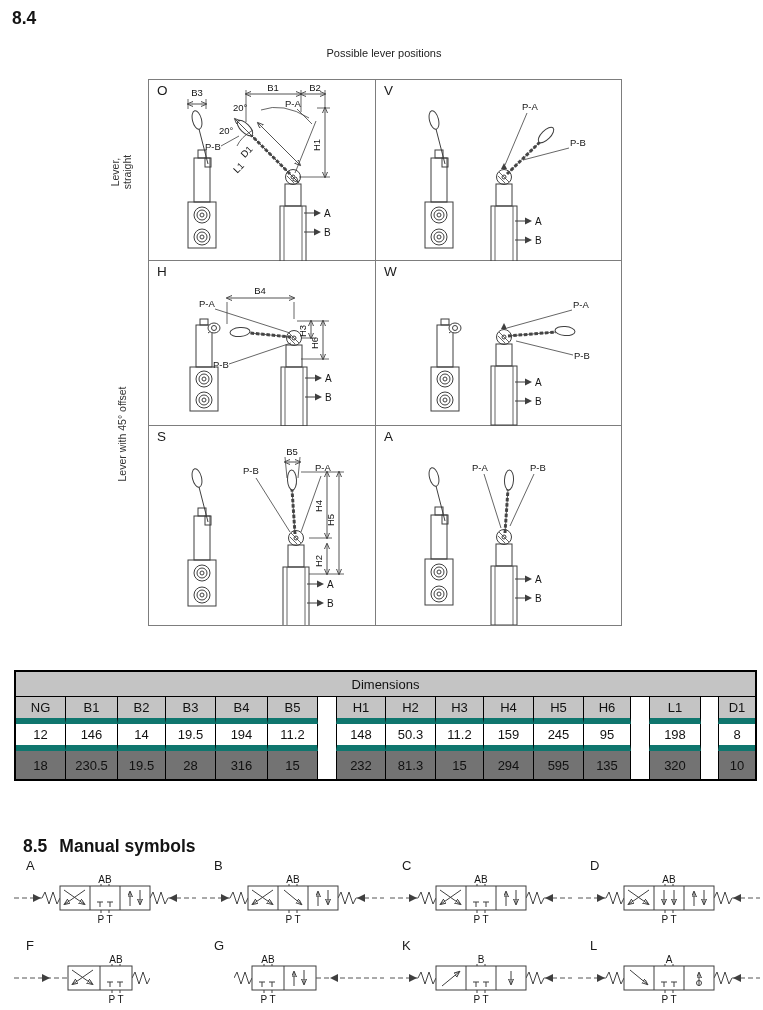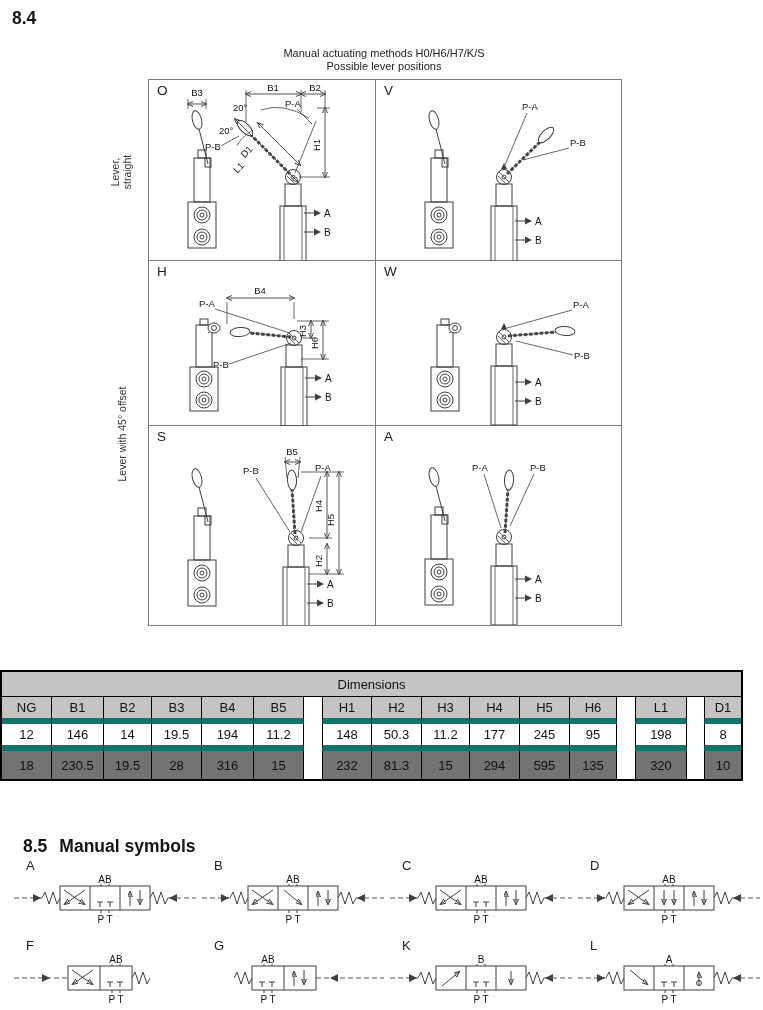--- a/index.html
+++ b/index.html
@@ -25,21 +25,21 @@
   svg line, svg rect, svg circle, svg ellipse, svg path, svg polyline {
     stroke:#3f3f3f; fill:none; stroke-width:1; }
   svg polygon { fill:#3f3f3f; stroke:none; }
   svg text { fill:#141414; stroke:none; font-size:9.5px; font-family:"Liberation Sans",sans-serif; }
   .dim { stroke-width:0.9; }
   .thin { stroke-width:0.8; }
   .shaft { stroke:#4a4a4a; stroke-width:3; stroke-dasharray:3.5 1.8; }
   .knob { fill:#fff; }
   .portA { font-size:10px; }
   
-  #dimtable { position:absolute; left:0; top:670px; width:743px;
+  #dimtable { position:absolute; left:14px; top:670px; width:743px;
     display:grid; border:2px solid #000; background:#fff; box-sizing:border-box;
     grid-template-columns:50px 52px 48px 50px 52px 50px 18px 50px 50px 48px 50px 50px 47px 18px 52px 17px 37px;
     grid-template-rows:25px 27px 27px 28px; font-size:13px; }
   .t-title { grid-column:1 / -1; background:#c4c4c4; border-bottom:1px solid #000;
     display:flex; align-items:center; justify-content:center; }
   .tc { display:flex; align-items:center; justify-content:center;
     border-right:1px solid #000; border-bottom:6px solid #0f766e; }
   .tc.noR { border-right:none; }
   .tc.noB { border-bottom:none; }
   .tc.bL { border-left:1px solid #000; }
@@ -139,21 +139,20 @@
         <circle cx="15" cy="17" r="2.5"></circle>
       </symbol>
     </defs>
   </svg>
 
   <div class="heading" style="top:8px;">
     <span>8.4</span>
   </div>
 
   <div class="caption" style="top:47px;">
-    <div>Manual actuating methods H0/H6/H7/K/S</div>
     <div>Possible lever positions</div>
   </div>
 
   <div class="vlabel" style="left:76px; top:160px; width:90px;">Lever,
 straight</div>
   <div class="vlabel" style="left:57px; top:428px; width:130px;">Lever with 45° offset</div>
 
   <div id="figgrid">
 
     <div class="cell bR bB" style="left:0;top:0;width:227px;height:181px;">
@@ -357,21 +356,21 @@
     <div class="tc">12</div>
     <div class="tc">146</div>
     <div class="tc">14</div>
     <div class="tc">19.5</div>
     <div class="tc">194</div>
     <div class="tc">11.2</div>
     <div class="tg"></div>
     <div class="tc bL">148</div>
     <div class="tc">50.3</div>
     <div class="tc">11.2</div>
-    <div class="tc">177</div>
+    <div class="tc">159</div>
     <div class="tc">245</div>
     <div class="tc">95</div>
     <div class="tg"></div>
     <div class="tc bL">198</div>
     <div class="tg"></div>
     <div class="tc bL noR">8</div>
 
     <div class="tc alt noB">18</div>
     <div class="tc alt noB">230.5</div>
     <div class="tc alt noB">19.5</div>

